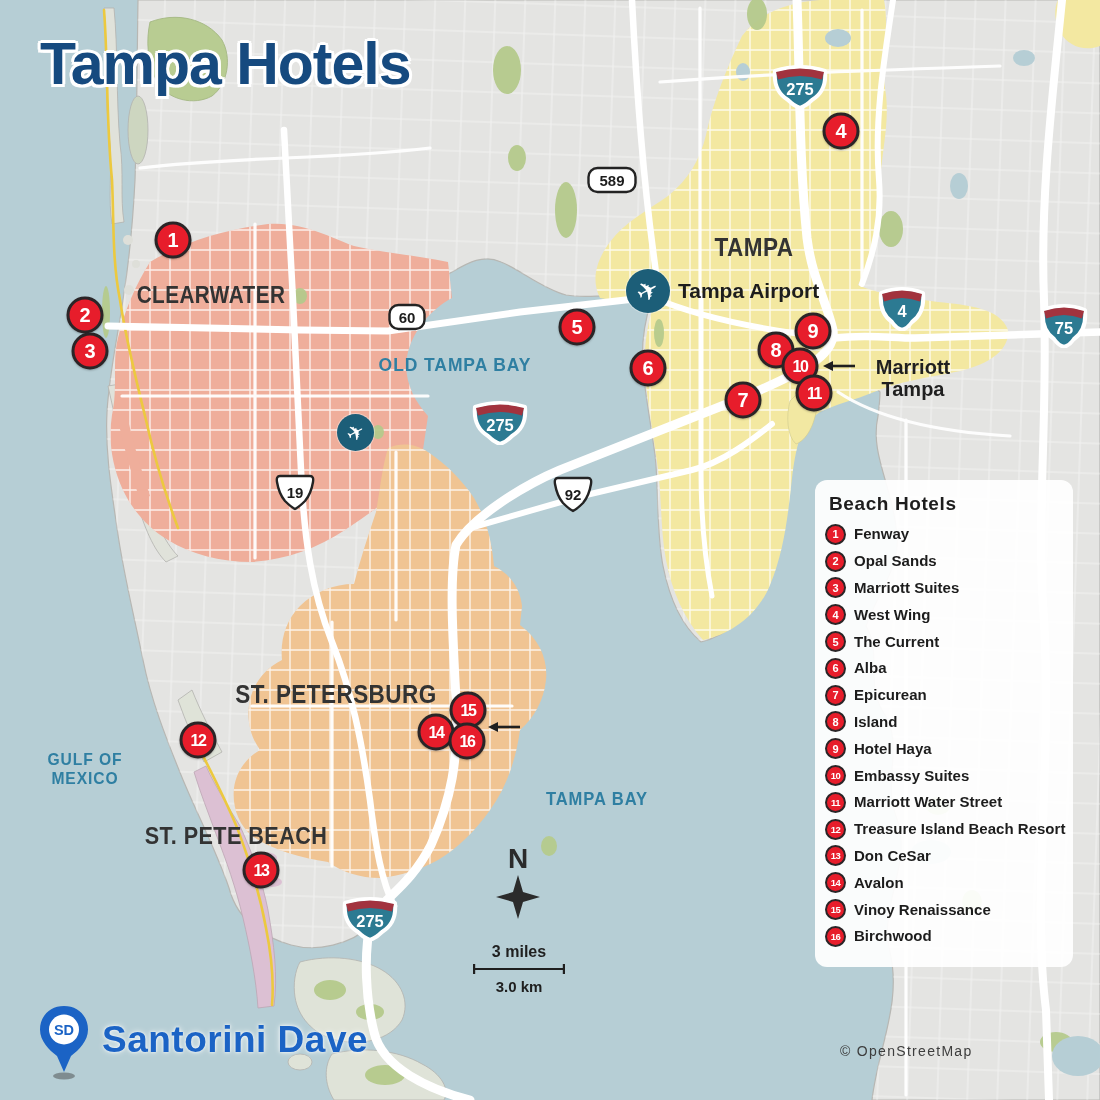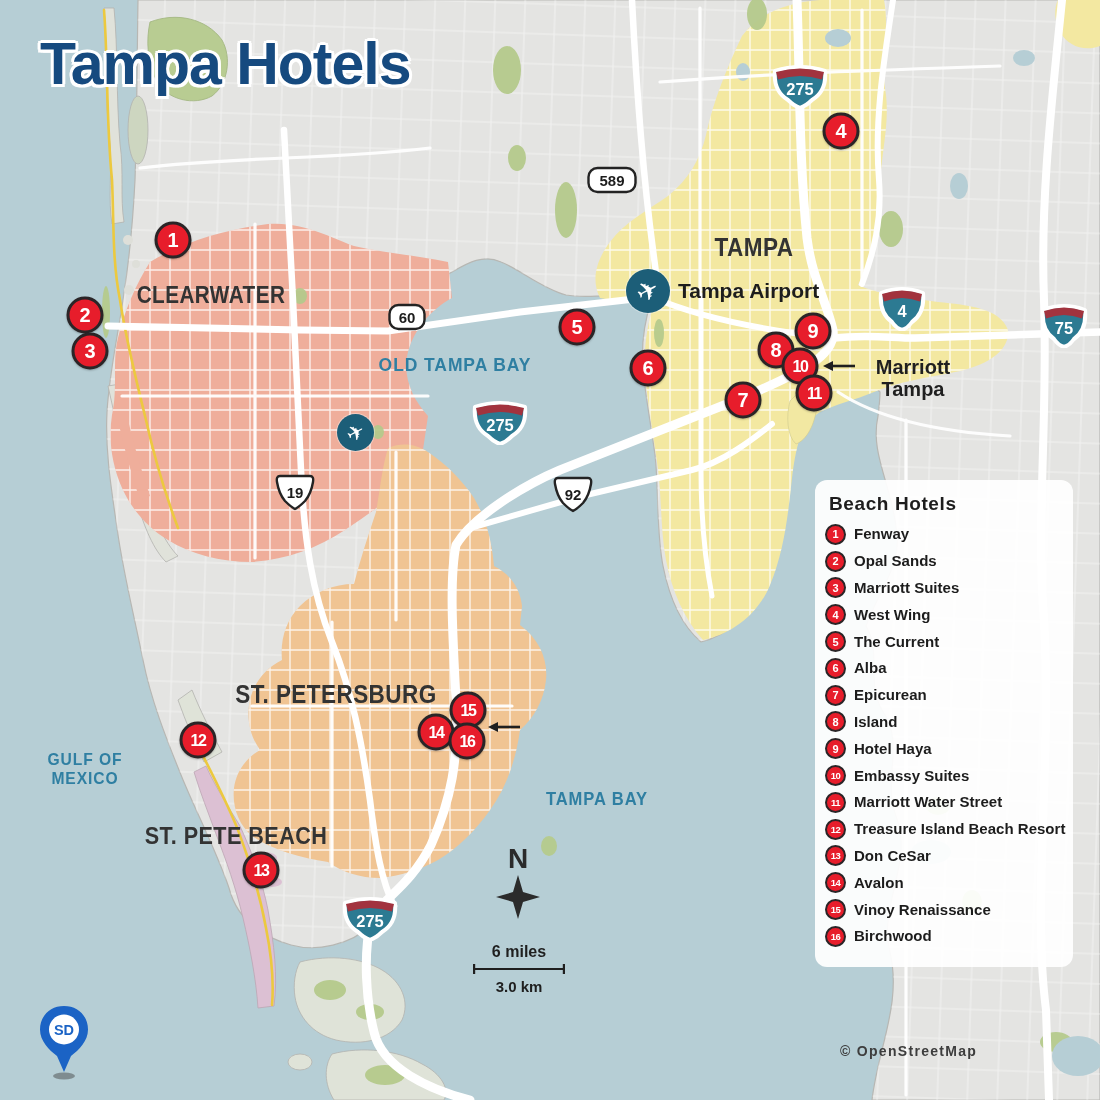--- a/index.html
+++ b/index.html
@@ -58,21 +58,21 @@
   .arrow-stpete{left:487px;top:727px;transform:translateY(-50%);}
 
   
   .compass-n{left:518px;top:859px;transform:translate(-50%,-50%);font-size:28px;font-weight:bold;color:#2b2b2b;}
   .compass-star{left:518px;top:897px;transform:translate(-50%,-50%);line-height:0;}
   .scale-miles{left:519px;top:952px;transform:translate(-50%,-50%);font-size:16px;font-weight:bold;color:#1f1f1f;}
   .scale-bar{left:473px;top:962px;line-height:0;}
   .scale-km{left:519px;top:986px;transform:translate(-50%,-50%);font-size:15px;font-weight:bold;color:#1f1f1f;}
 
   
-  .attribution{left:840px;top:1051px;transform:translateY(-50%);font-size:14px;font-weight:bold;
+  .attribution{left:840px;top:1051px;transform:translateY(-50%);font-size:14px;font-weight:normal;
     letter-spacing:1.3px;color:#3d3d3d;}
   .brand{left:36px;top:1003px;display:flex;align-items:center;}
   .brand-name{margin-left:10px;font-size:37px;font-weight:bold;color:#1b63c5;letter-spacing:.5px;
     text-shadow:0 0 3px rgba(255,255,255,.9),0 0 6px rgba(255,255,255,.7);margin-top:-6px;}
 </style>
 </head>
 <body>
 
 <div id="stage">
 
@@ -404,35 +404,36 @@
         </div>
       </div>
   </div>
 
   <div class="compass-n">N</div>
   <div class="compass-star">
     <svg width="44" height="44" viewBox="0 0 44 44">
         <polygon points="22,0 27,17 44,22 27,27 22,44 17,27 0,22 17,17" fill="#2b2b2b"></polygon>
       </svg>
   </div>
-  <div class="scale-miles">6 miles</div>
+  <div class="scale-miles">3 miles</div>
   <div class="scale-bar">
     <svg width="92" height="14" viewBox="0 0 92 14">
         <line x1="1" y1="2" x2="1" y2="12" stroke="#1f1f1f" stroke-width="2.4"></line>
         <line x1="91" y1="2" x2="91" y2="12" stroke="#1f1f1f" stroke-width="2.4"></line>
         <line x1="1" y1="7" x2="91" y2="7" stroke="#1f1f1f" stroke-width="2.2"></line>
       </svg>
   </div>
   <div class="scale-km">3.0 km</div>
 
   <h1 class="map-title" style="margin:0">Tampa Hotels</h1>
 
   <div class="brand">
     <svg width="56" height="80" viewBox="0 0 56 80">
       <ellipse cx="28" cy="73" rx="11" ry="3.5" fill="rgba(60,60,60,.45)"></ellipse>
       <path d="M28,3 C14,3 4,13 4,26.5 C4,38 13,47 21,53 L28,69 L35,53 C43,47 52,38 52,26.5 C52,13 42,3 28,3 Z" fill="#1b63c5"></path>
       <circle cx="28" cy="26.5" r="15" fill="#fff"></circle>
       <text x="28" y="32" text-anchor="middle" font-size="14.5" font-weight="bold" fill="#1b63c5" font-family="Liberation Sans, sans-serif">SD</text>
     </svg>
+    <span class="brand-name">Santorini Dave</span>
   </div>
   <div class="attribution">© OpenStreetMap</div>
 
 </div>
 
 </body></html>

